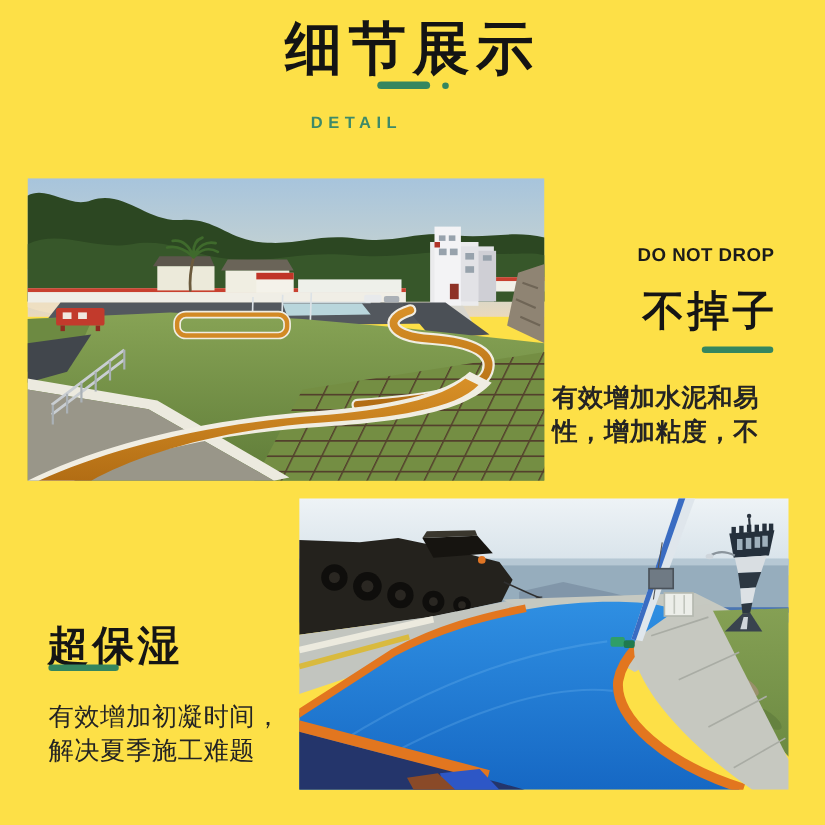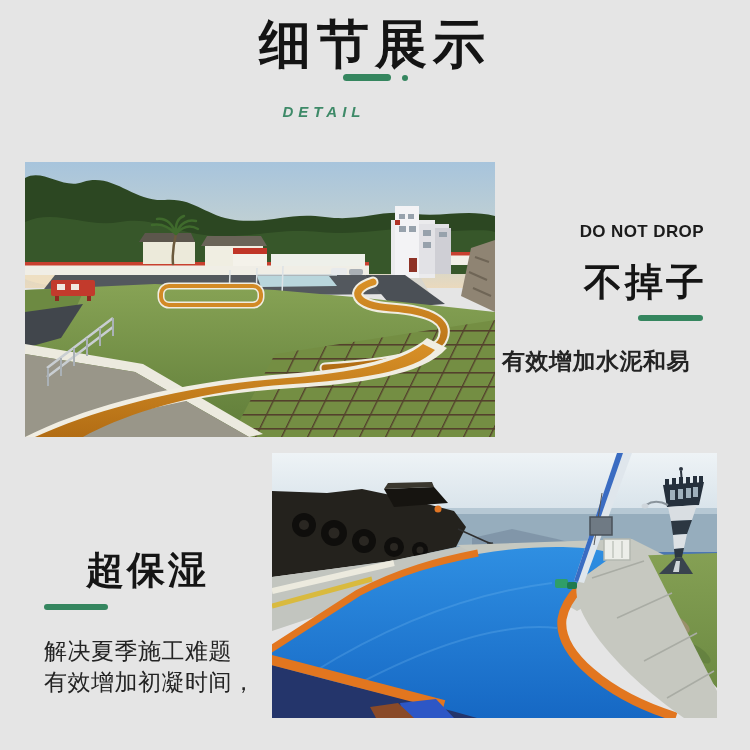--- a/index.html
+++ b/index.html
@@ -1,58 +1,58 @@
 <!DOCTYPE html>
 <html><head>
 <meta charset="utf-8">
 <style>
   * { margin: 0; padding: 0; box-sizing: border-box; }
   html, body { background: #ffffff; }
   body { font-family: "Liberation Sans", "DejaVu Sans", sans-serif; }
   .canvas {
     position: relative;
     width: 750px; height: 750px;
-    background: #e5e5e5;
+    background: #fde047;
     overflow: hidden;
   }
   
   .hdr-title {
     position: absolute; top: 10px; left: 0; width: 750px;
     text-align: center;
     font-size: 52px; font-weight: 900; color: #141414;
     letter-spacing: 6px;
   }
   .hdr-dashdot {
     position: absolute; top: 74px; left: 0; width: 750px;
     display: flex; align-items: center; justify-content: center; gap: 11px;
   }
   .hdr-dash { width: 48px; height: 7px; border-radius: 4px; background: #35865f; }
   .hdr-dot  { width: 6px; height: 6px; border-radius: 50%; background: #35865f; }
   .hdr-sub {
     position: absolute; top: 103px; left: 0; width: 648px;
     text-align: center; color: #3e8a68;
-    font-size: 15px; font-weight: 700; letter-spacing: 5px; line-height: 17px; font-style: italic;
+    font-size: 15px; font-weight: 700; letter-spacing: 5px; line-height: 17px;
   }
   
   .photo1 { position: absolute; left: 25px; top: 162px; width: 470px; height: 275px; }
   .photo2 { position: absolute; left: 272px; top: 453px; width: 445px; height: 265px; }
   .photo1 svg, .photo2 svg { display: block; width: 100%; height: 100%; }
   
   .s1-en { position: absolute; right: 46px; top: 222px; font-size: 17px; font-weight: 800;
            letter-spacing: .4px; color: #1b1b1b; }
   .s1-zh { position: absolute; right: 43px; top: 257px; font-size: 38px; font-weight: 900;
            letter-spacing: 3px; color: #151515; }
   .s1-line { position: absolute; right: 47px; top: 315px; width: 65px; height: 6px;
              border-radius: 3px; background: #35865f; }
   .s1-desc { position: absolute; left: 502px; top: 346px; width: 218px;
              font-size: 23px; line-height: 31px; color: #242424; letter-spacing: .5px; font-weight: bold; }
   .s2-en { position: absolute; left: 42px; top: 515px; font-size: 17px; font-weight: 800;
            letter-spacing: .4px; color: #1b1b1b; }
-  .s2-zh { position: absolute; left: 43px; top: 545px; font-size: 38px; font-weight: 900;
-           letter-spacing: 3px; color: #151515; margin-left: 43px; }
+  .s2-zh { position: absolute; left: 43px; top: 562px; font-size: 38px; font-weight: 900;
+           letter-spacing: 3px; color: #151515; }
   .s2-line { position: absolute; left: 44px; top: 604px; width: 64px; height: 6px;
              border-radius: 3px; background: #35865f; }
   .s2-desc { position: absolute; left: 44px; top: 636px; width: 230px;
              font-size: 23px; line-height: 31px; color: #242424; letter-spacing: .5px; }
 </style>
 </head>
 <body>
 
 <div class="canvas">
 
@@ -210,27 +210,28 @@
           <rect x="62" y="134" width="4" height="5" fill="#8e2a20"></rect>
       </g>
     </svg>
   </div>
 
   <div class="s1-en">DO NOT DROP</div>
   <div class="s1-zh">不掉子</div>
   <div class="s1-line"></div>
   <div class="s1-desc">
     <div>有效增加水泥和易</div>
+    <div>性，增加粘度，不</div>
   </div>
 
   <div class="s2-zh">超保湿</div>
   <div class="s2-line"></div>
   <div class="s2-desc">
+    <div>有效增加初凝时间，</div>
     <div>解决夏季施工难题</div>
-    <div>有效增加初凝时间，</div>
   </div>
 
   <div class="photo2">
     <svg viewBox="0 0 445 265" xmlns="http://www.w3.org/2000/svg">
       <defs>
         <linearGradient id="sky2" x1="0" y1="0" x2="0" y2="1">
           <stop offset="0" stop-color="#eef3f6"></stop>
             <stop offset="1" stop-color="#d4e0e8"></stop>
         </linearGradient>
         <linearGradient id="bluep" x1="0" y1="0" x2="0" y2="1">

